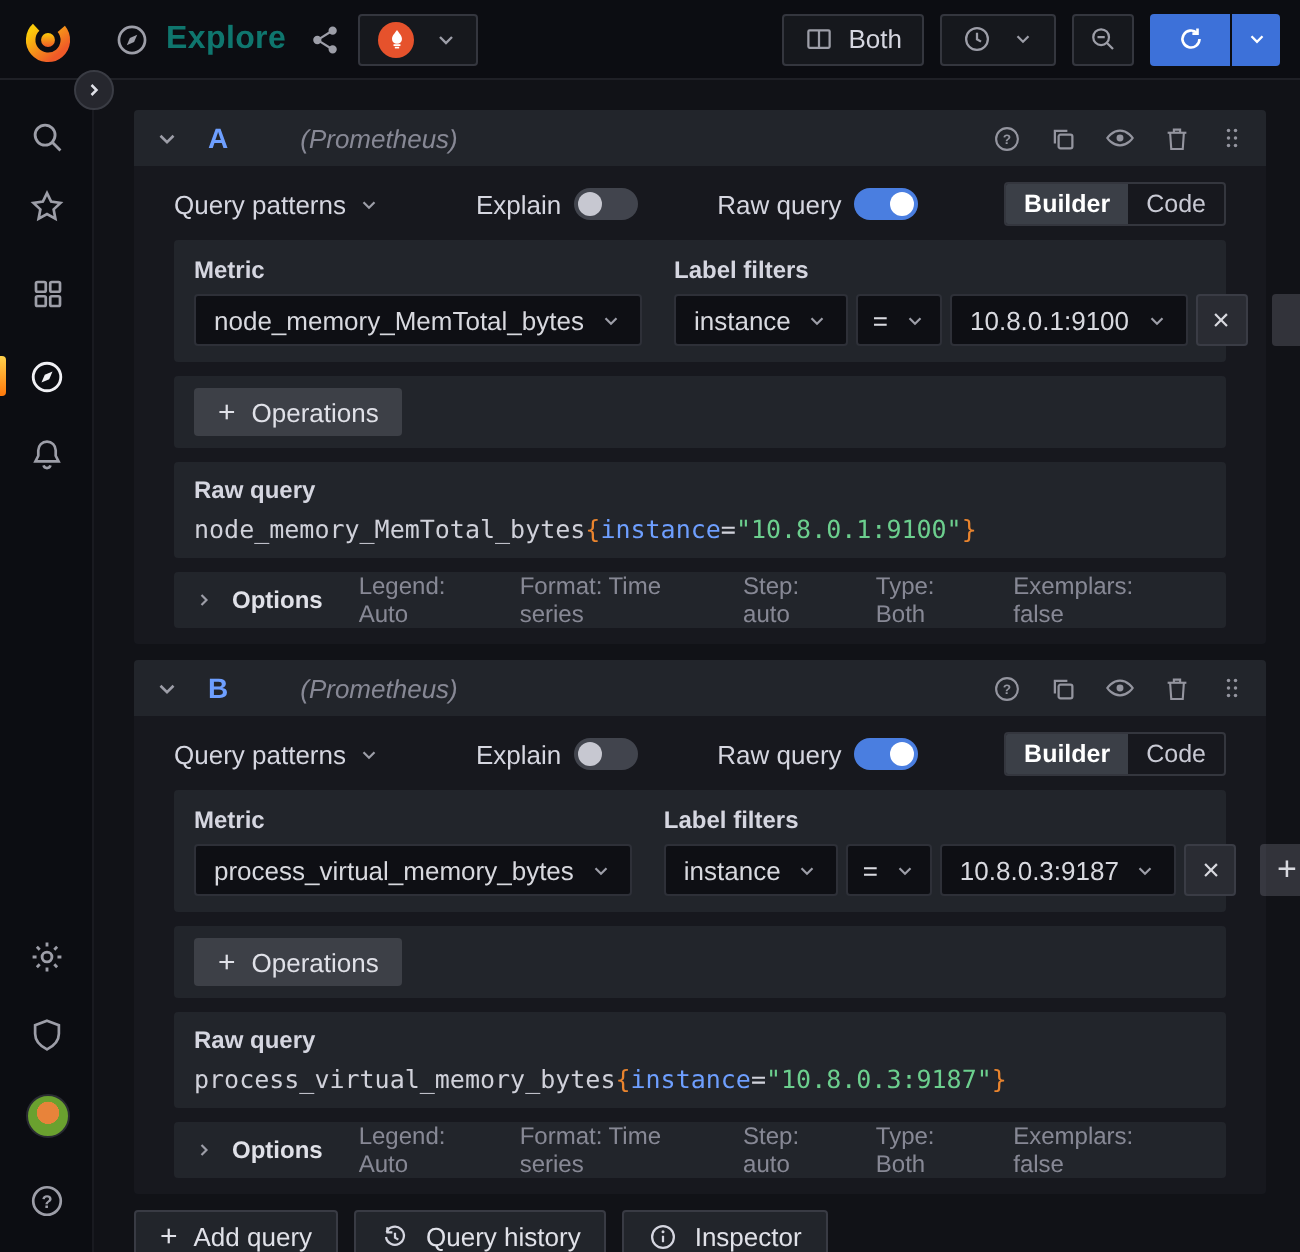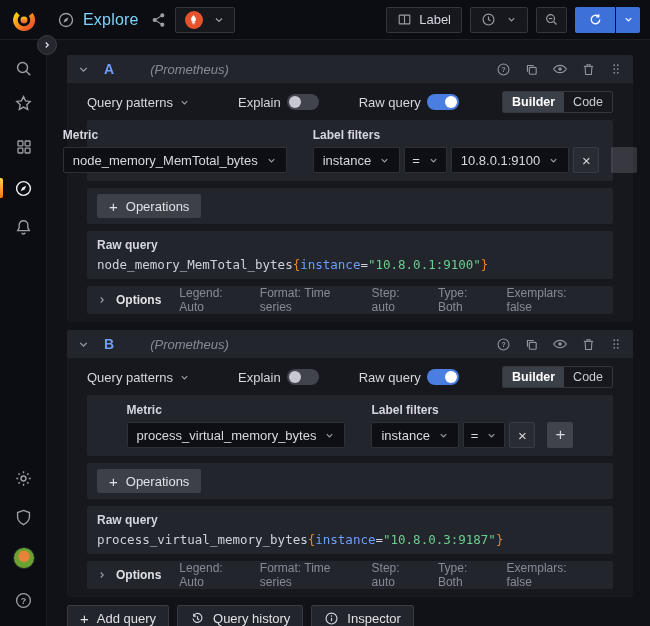--- a/index.html
+++ b/index.html
@@ -12,21 +12,21 @@
   svg { display:block; }
 
   
   .topnav {
     position:absolute; left:0; top:0; width:650px; height:40px;
     background:#0c0d12; border-bottom:1px solid rgba(204,204,220,0.10);
     display:flex; align-items:center; z-index:5;
   }
   .logo-wrap { width:47px; display:flex; justify-content:center; }
   .nav-left { display:flex; align-items:center; gap:8px; padding-left:10px; }
-  .page-title { font-size:16px; font-weight:400; color:#7dd3fc; letter-spacing:.2px; }
+  .page-title { font-size:16px; font-weight:700; color:#0f766e; letter-spacing:.2px; }
   .icon { color:#9d9ea8; }
   .ds-picker {
     display:flex; align-items:center; gap:10px; height:26px; padding:0 9px;
     border:1px solid #34363e; border-radius:2px; background:#16181d; cursor:pointer;
   }
   .prom-circle {
     width:18px; height:18px; border-radius:50%; background:#e6522c;
     display:flex; align-items:center; justify-content:center;
   }
   .nav-right { margin-left:auto; display:flex; align-items:center; gap:8px; padding-right:10px; }
@@ -88,21 +88,21 @@
   .toggle.on  { background:#4a7ee0; }
   .toggle .knob { position:absolute; top:2px; width:12px; height:12px; border-radius:50%; background:#fff; }
   .toggle.off .knob { left:2px; background:#c7c8d1; }
   .toggle.on  .knob { right:2px; }
   .gap24 { width:24px; } .gap16 { width:16px; }
   .mode-switch { margin-left:auto; display:flex; border:1px solid #34363e; border-radius:2px; overflow:hidden; }
   .mode-opt { padding:3px 9px; font-size:12.5px; cursor:pointer; color:#c9cad4; }
   .mode-opt.selected { background:#3b3f47; color:#fff; font-weight:700; }
 
   .panel { background:#22252b; border-radius:2px; margin-bottom:7px; }
-  .metric-panel { padding:8px 10px; display:flex; gap:26px;justify-content:center; }
+  .metric-panel { padding:8px 10px; display:flex; gap:16px; }
   .field-label { font-size:12px; font-weight:700; color:#d5d6e0; margin-bottom:5px; }
   .select {
     display:inline-flex; align-items:center; gap:8px; height:26px; padding:0 9px;
     background:#0e0f14; border:1px solid #2e3038; border-radius:2px; cursor:pointer;
     color:#d8d9df; white-space:nowrap;
   }
   .filter-row { display:flex; align-items:center; gap:4px; }
   .sq-btn {
     width:26px; height:26px; display:flex; align-items:center; justify-content:center;
     border-radius:2px; cursor:pointer; font-size:15px; color:#d8d9df;
@@ -185,21 +185,21 @@
   </div>
 
   <div class="nav-right">
     <div class="nav-btn">
       <span class="icon">
         <svg width="15" height="15" viewBox="0 0 24 24" fill="none" stroke="currentColor" stroke-width="1.8">
           <rect x="3.5" y="5" width="17" height="14" rx="1"></rect>
             <line x1="12" y1="5" x2="12" y2="19"></line>
         </svg>
       </span>
-      <span>Label</span>
+      <span>Both</span>
     </div>
     <div class="nav-btn" style="gap:10px;">
       <span class="icon">
         <svg width="15" height="15" viewBox="0 0 24 24" fill="none" stroke="currentColor" stroke-width="1.8">
           <circle cx="12" cy="12" r="8.7"></circle>
             <path d="M12 7v5.2l3.2 1.9"></path>
         </svg>
       </span>
       <span class="icon">
         <svg width="11" height="11" viewBox="0 0 24 24" fill="none" stroke="currentColor" stroke-width="2.4">
@@ -557,20 +557,28 @@
                 </span>
             </div>
             <div class="select" style="padding:0 7px;">
               <span>=</span>
               <span class="icon">
                   <svg width="11" height="11" viewBox="0 0 24 24" fill="none" stroke="currentColor" stroke-width="2.4">
                     <path d="M6 9l6 6 6-6"></path>
                   </svg>
                 </span>
             </div>
+            <div class="select">
+              <span>10.8.0.3:9187</span>
+              <span class="icon">
+                  <svg width="11" height="11" viewBox="0 0 24 24" fill="none" stroke="currentColor" stroke-width="2.4">
+                    <path d="M6 9l6 6 6-6"></path>
+                  </svg>
+                </span>
+            </div>
             <div class="sq-btn close-btn">
               <span>×</span>
             </div>
             <div class="sq-btn add-btn">
               <span>+</span>
             </div>
           </div>
         </div>
       </div>
 

